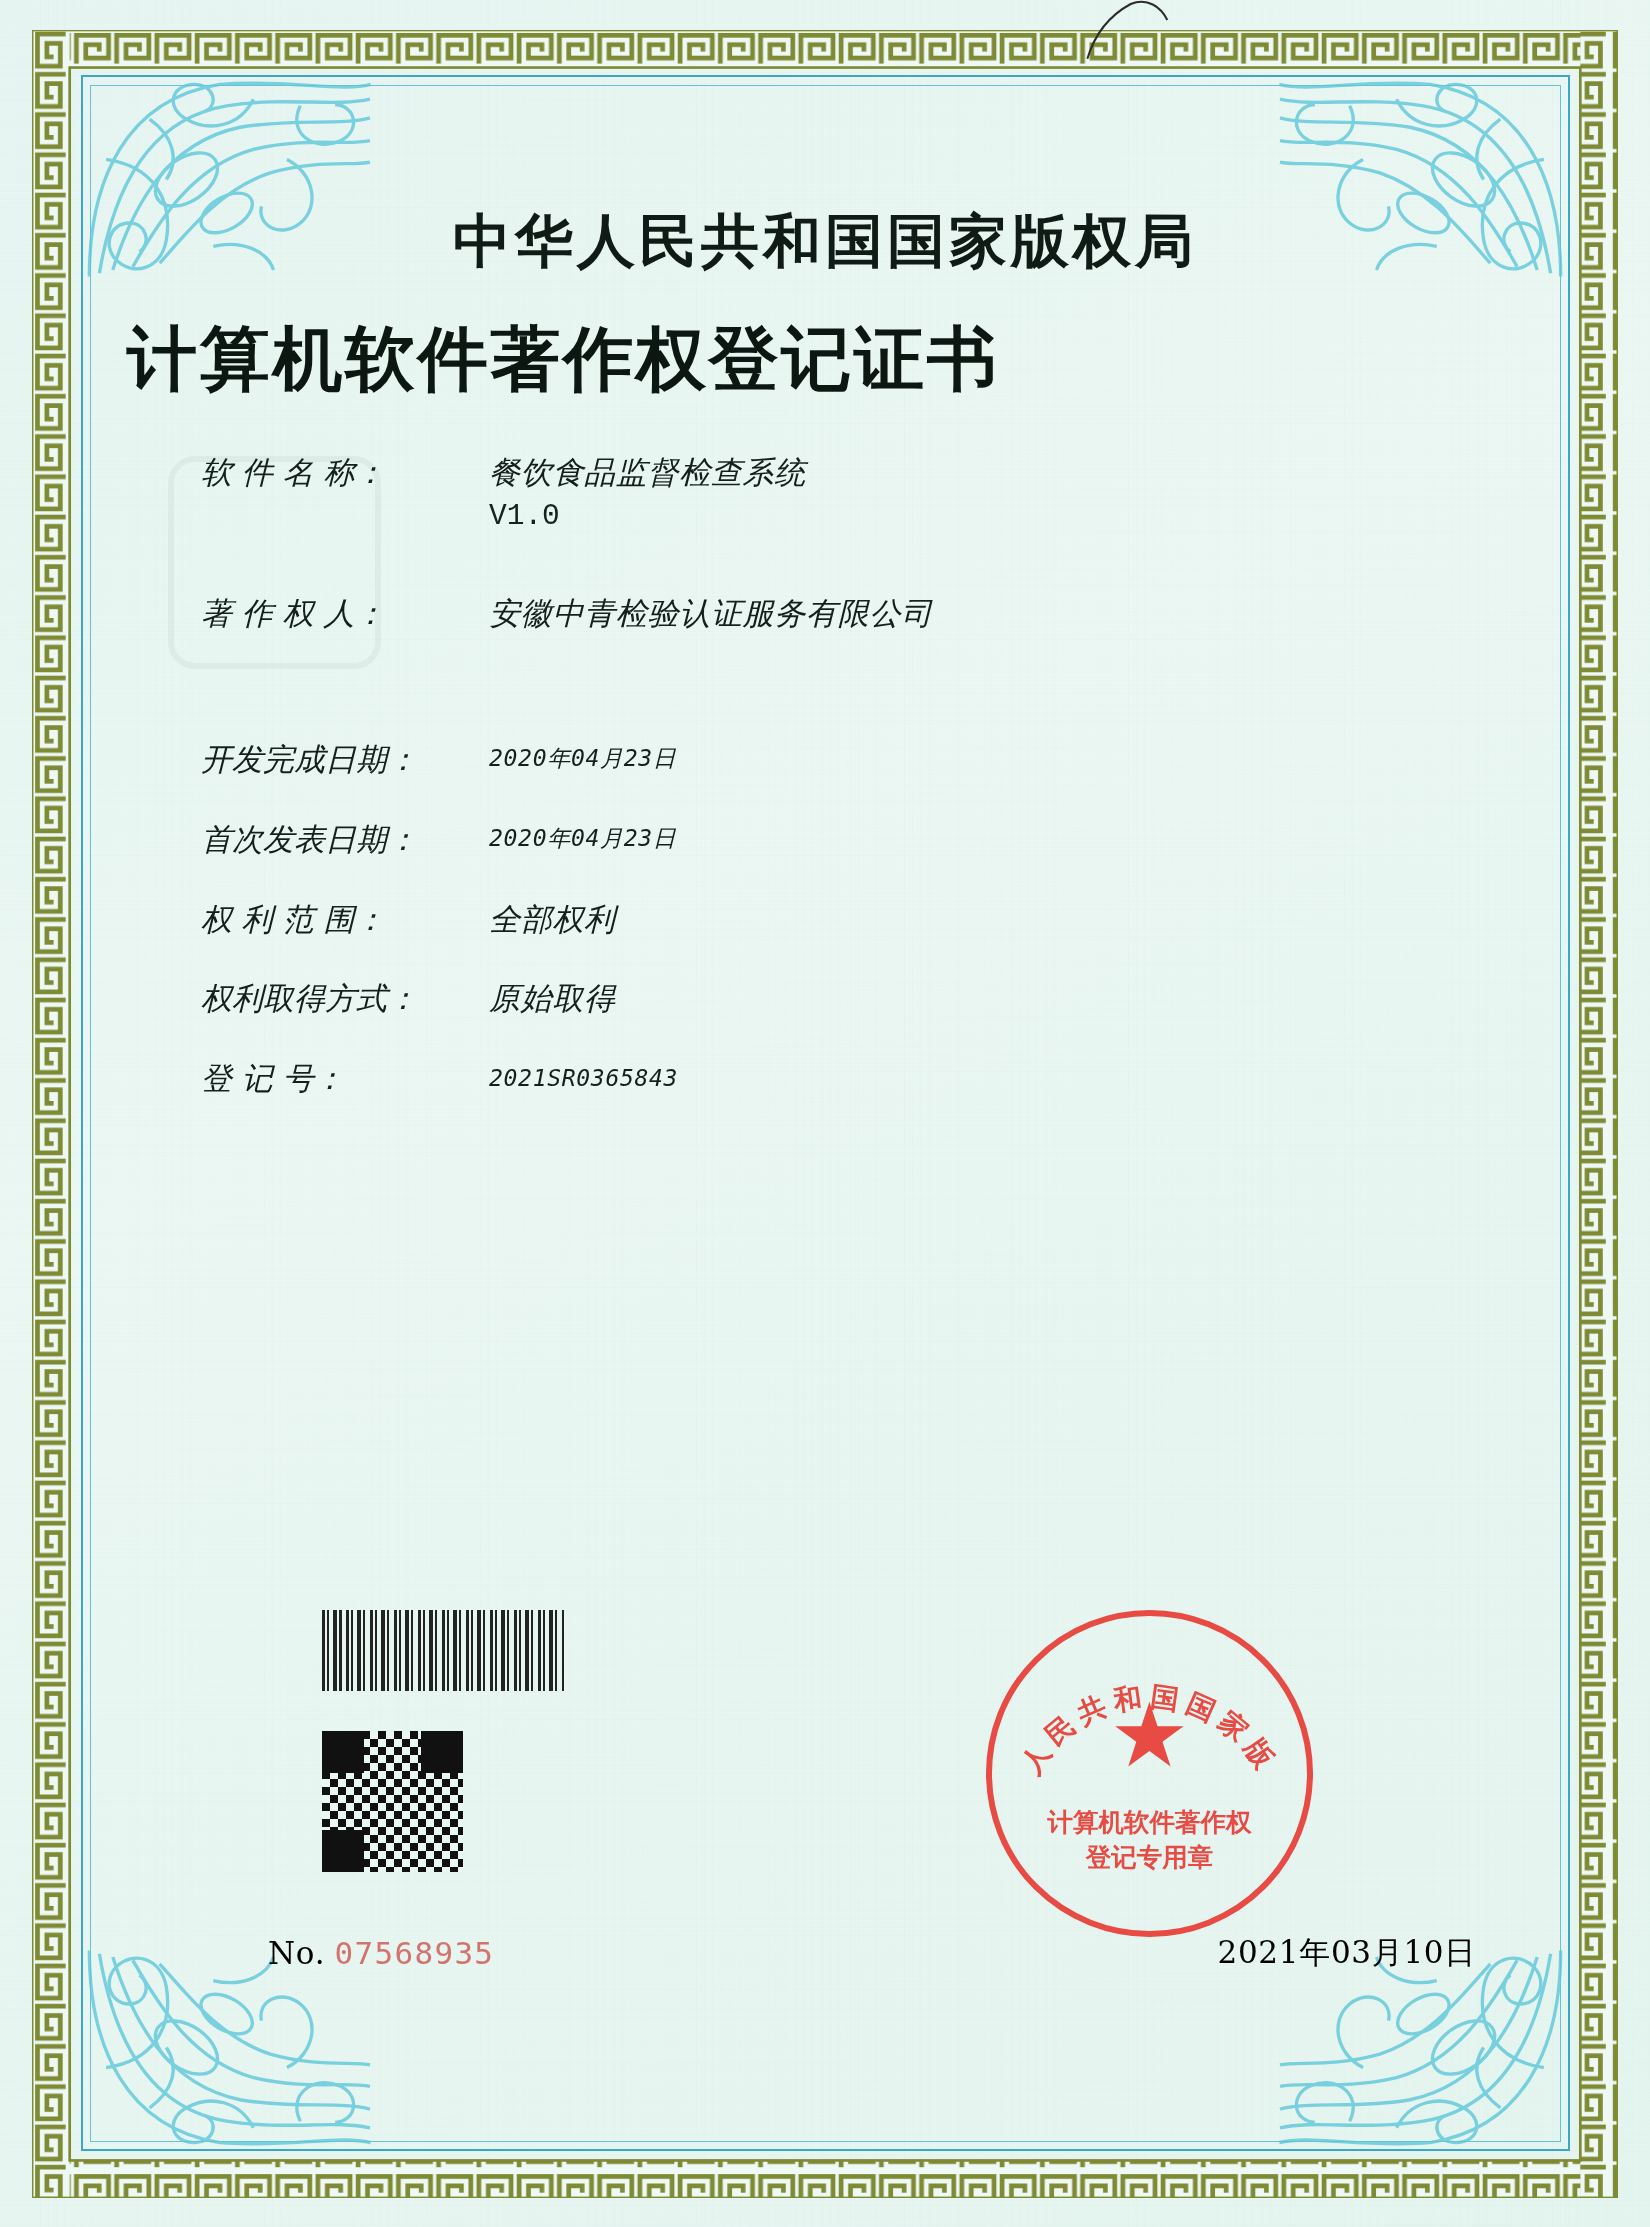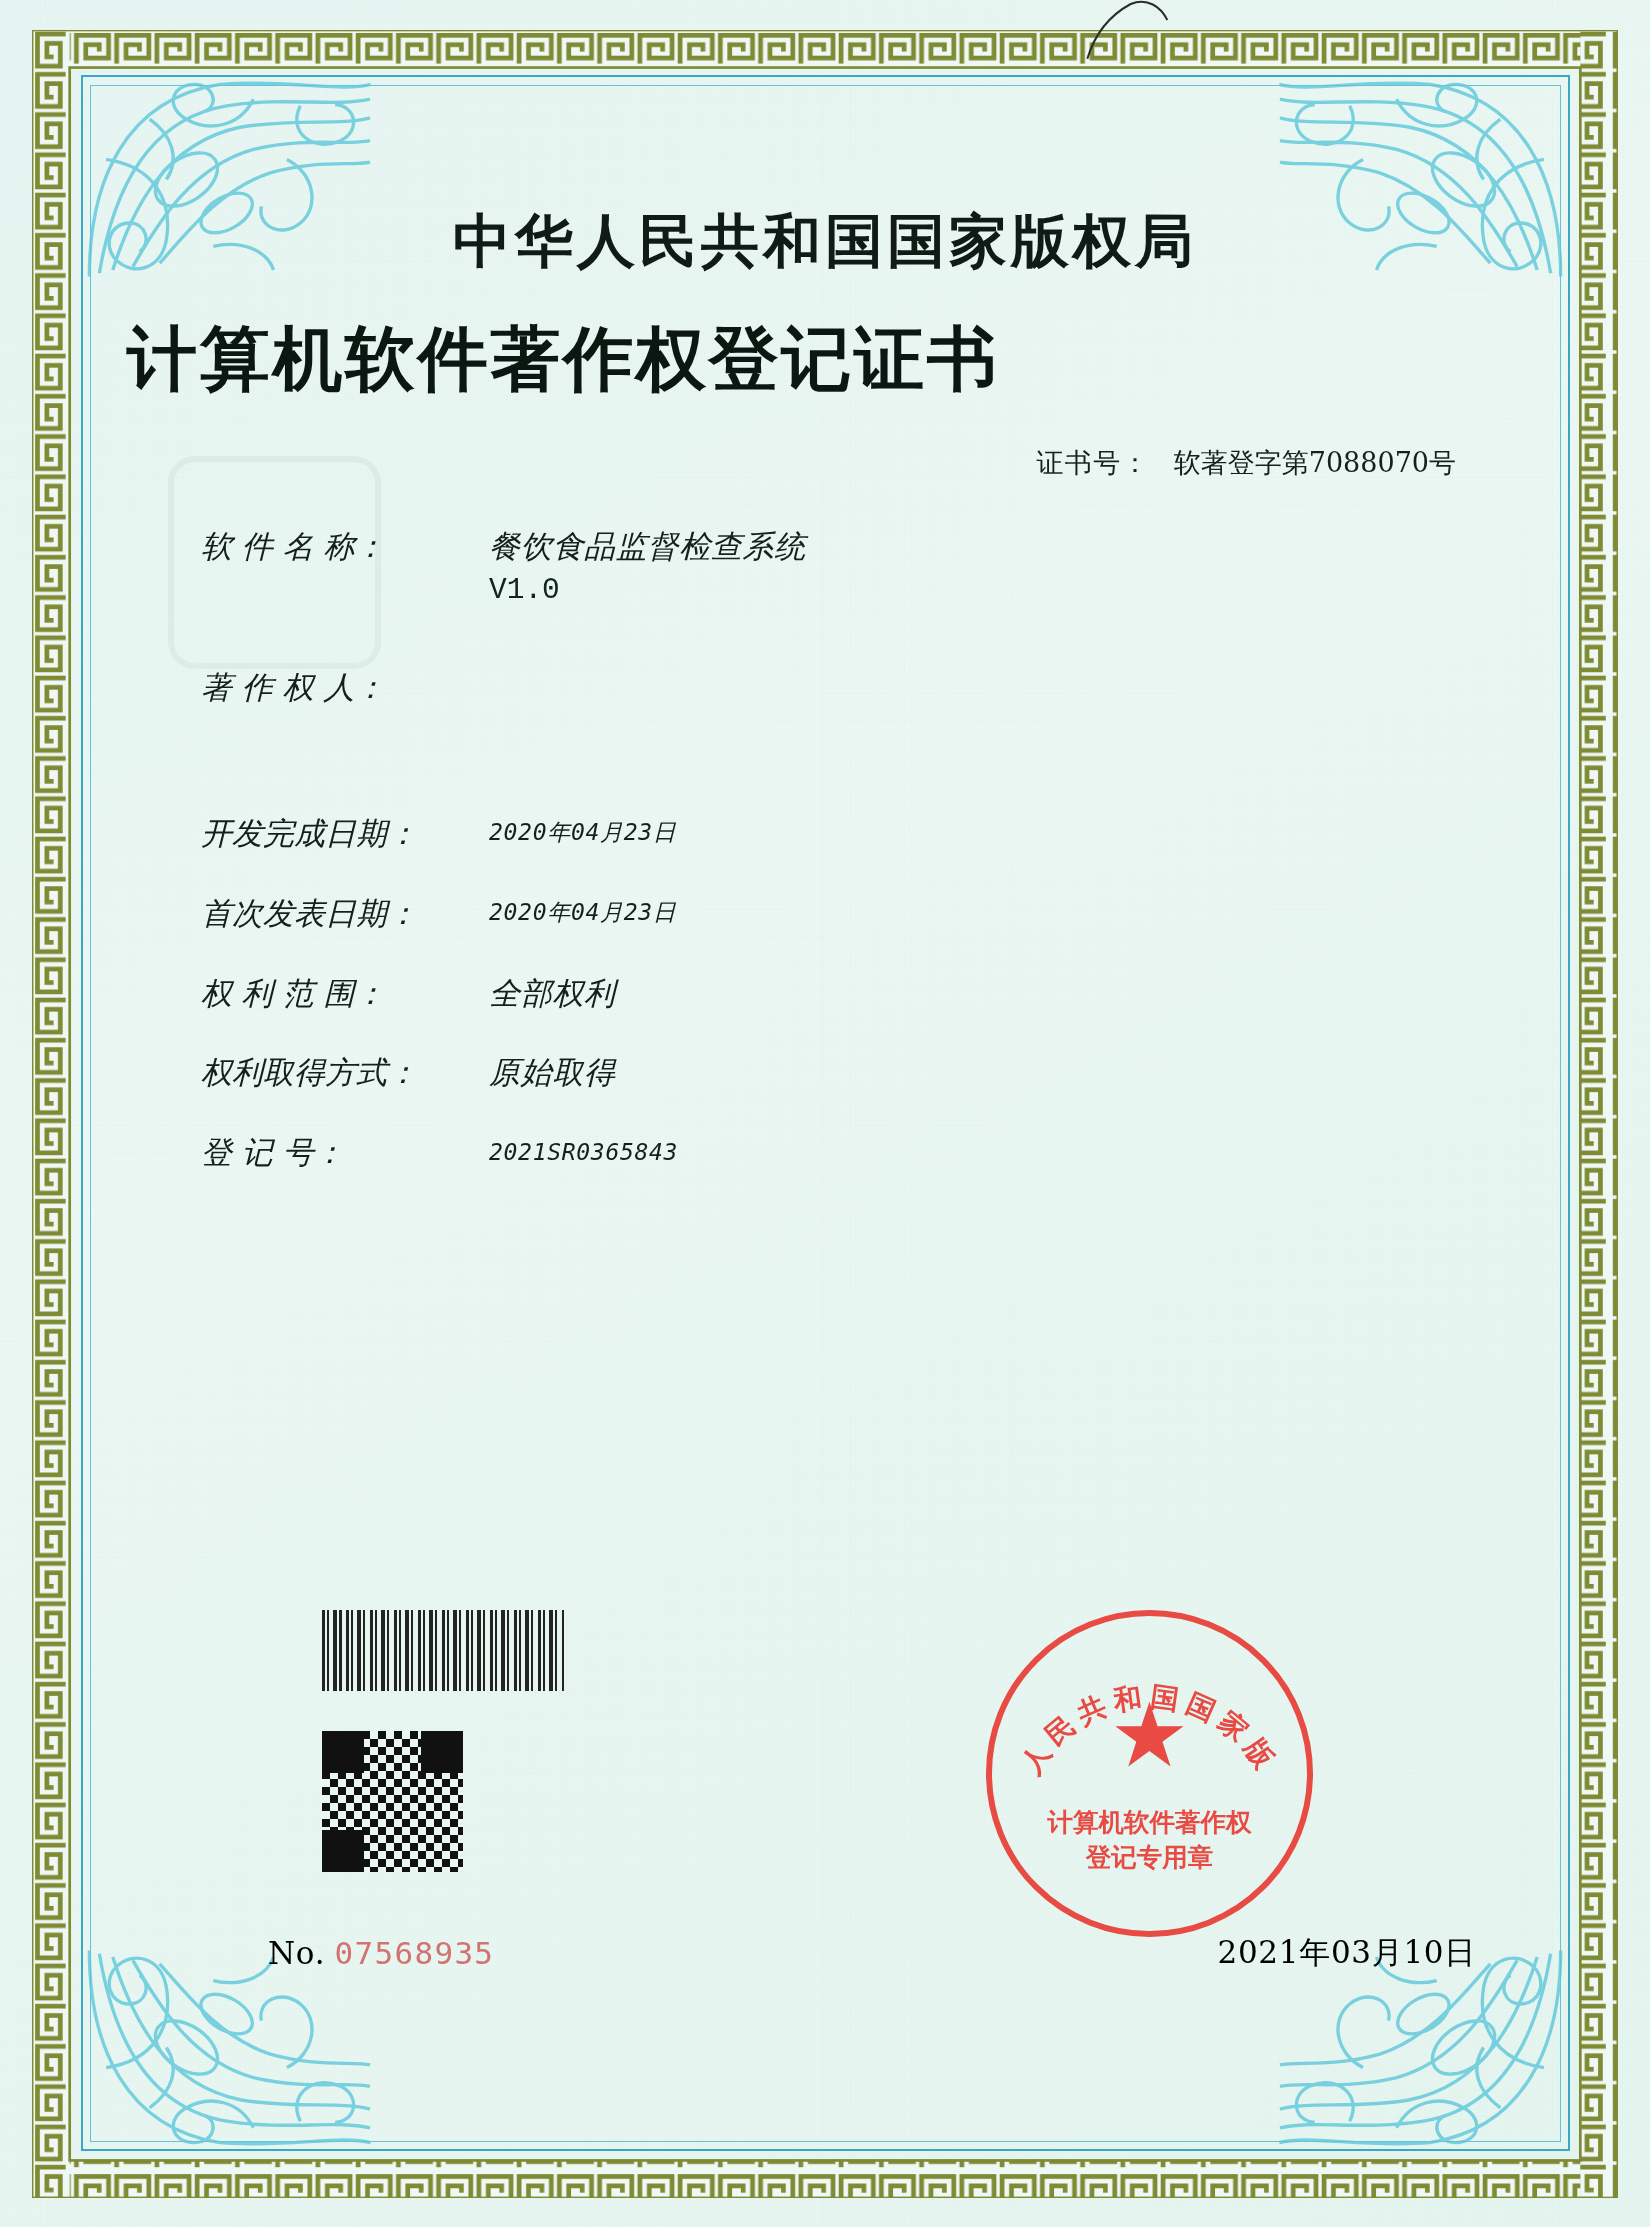--- a/index.html
+++ b/index.html
@@ -380,35 +380,33 @@
   <svg class="pen-mark" viewBox="0 0 200 90" xmlns="http://www.w3.org/2000/svg">
     <path d="M30,88 C40,55 60,25 95,6 C120,-4 140,10 150,30" fill="none" stroke="#2b2b2b" stroke-width="3"></path>
   </svg>
 
   <div class="content">
 
     <div class="title-org">中华人民共和国国家版权局</div>
 
     <div class="title-main">计算机软件著作权登记证书</div>
 
-    <div class="cert-no-row">
-      <span class="label">证书号：</span><span class="value">软著登字第7088070号</span>
-    </div>
 
     <div class="field-block">
       <div class="field-row">
         <span class="field-label">软 件 名 称：</span>
         <span class="field-value">餐饮食品监督检查系统</span>
       </div>
       <div class="sw-name-line2">V1.0</div>
     </div>
 
     <div class="field-block owner-block">
       <div class="field-row">
         <span class="field-label">著 作 权 人：</span>
+        <span class="field-value">安徽中青检验认证服务有限公司</span>
       </div>
     </div>
 
     <div class="field-block dates-block">
       <div class="field-row">
         <span class="field-label">开发完成日期：</span>
         <span class="field-value mono">2020年04月23日</span>
       </div>
       <div class="field-row">
         <span class="field-label">首次发表日期：</span>

